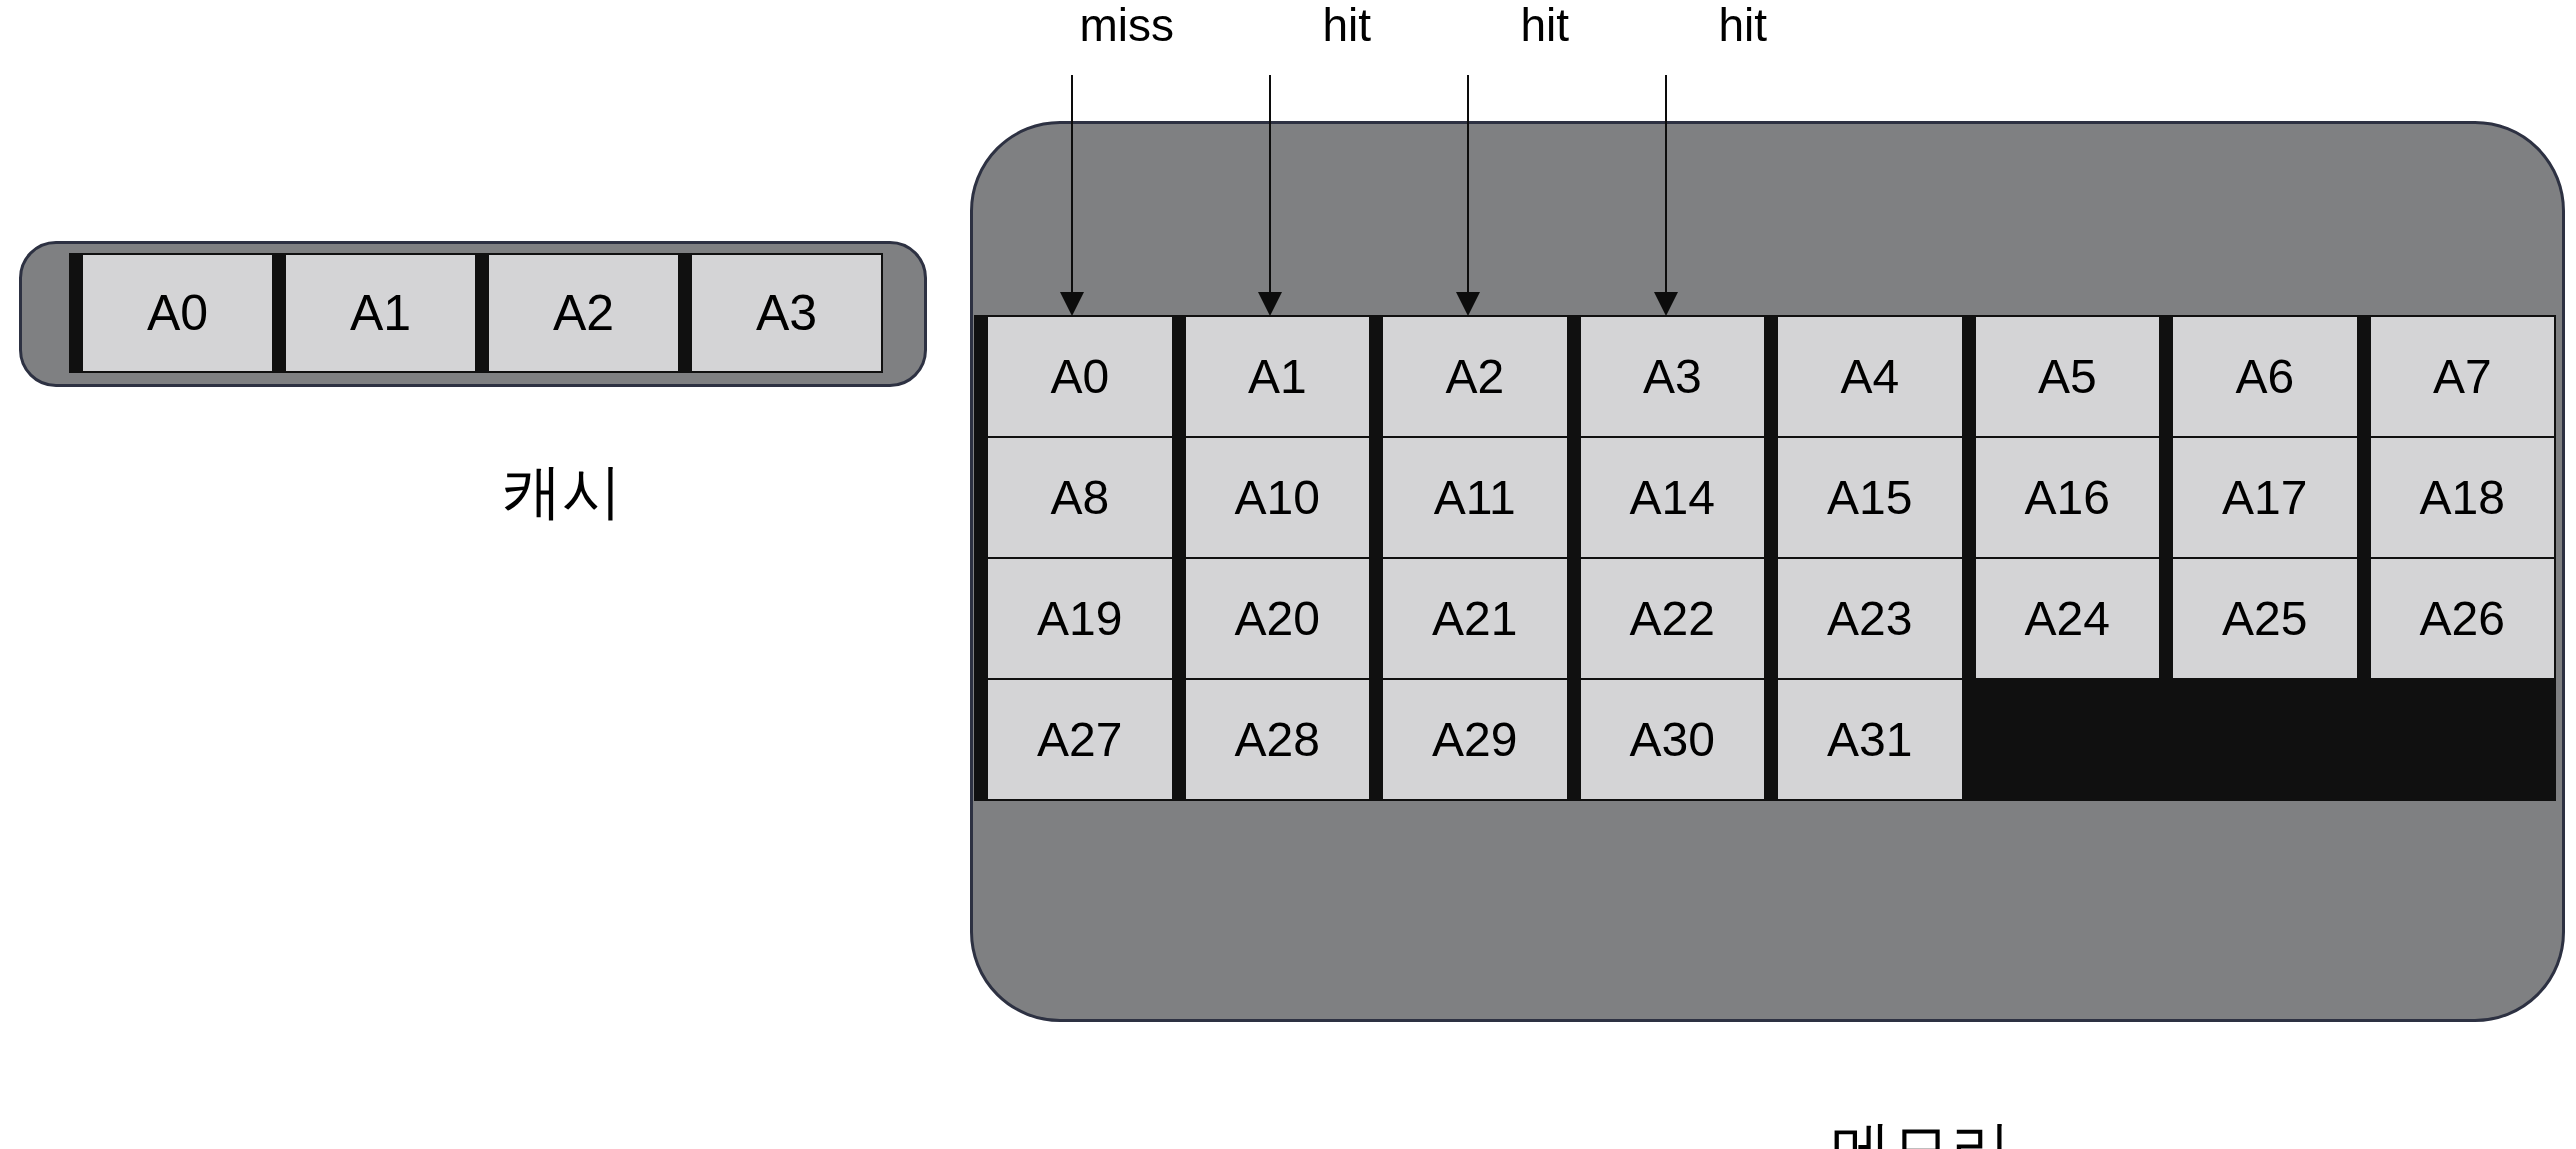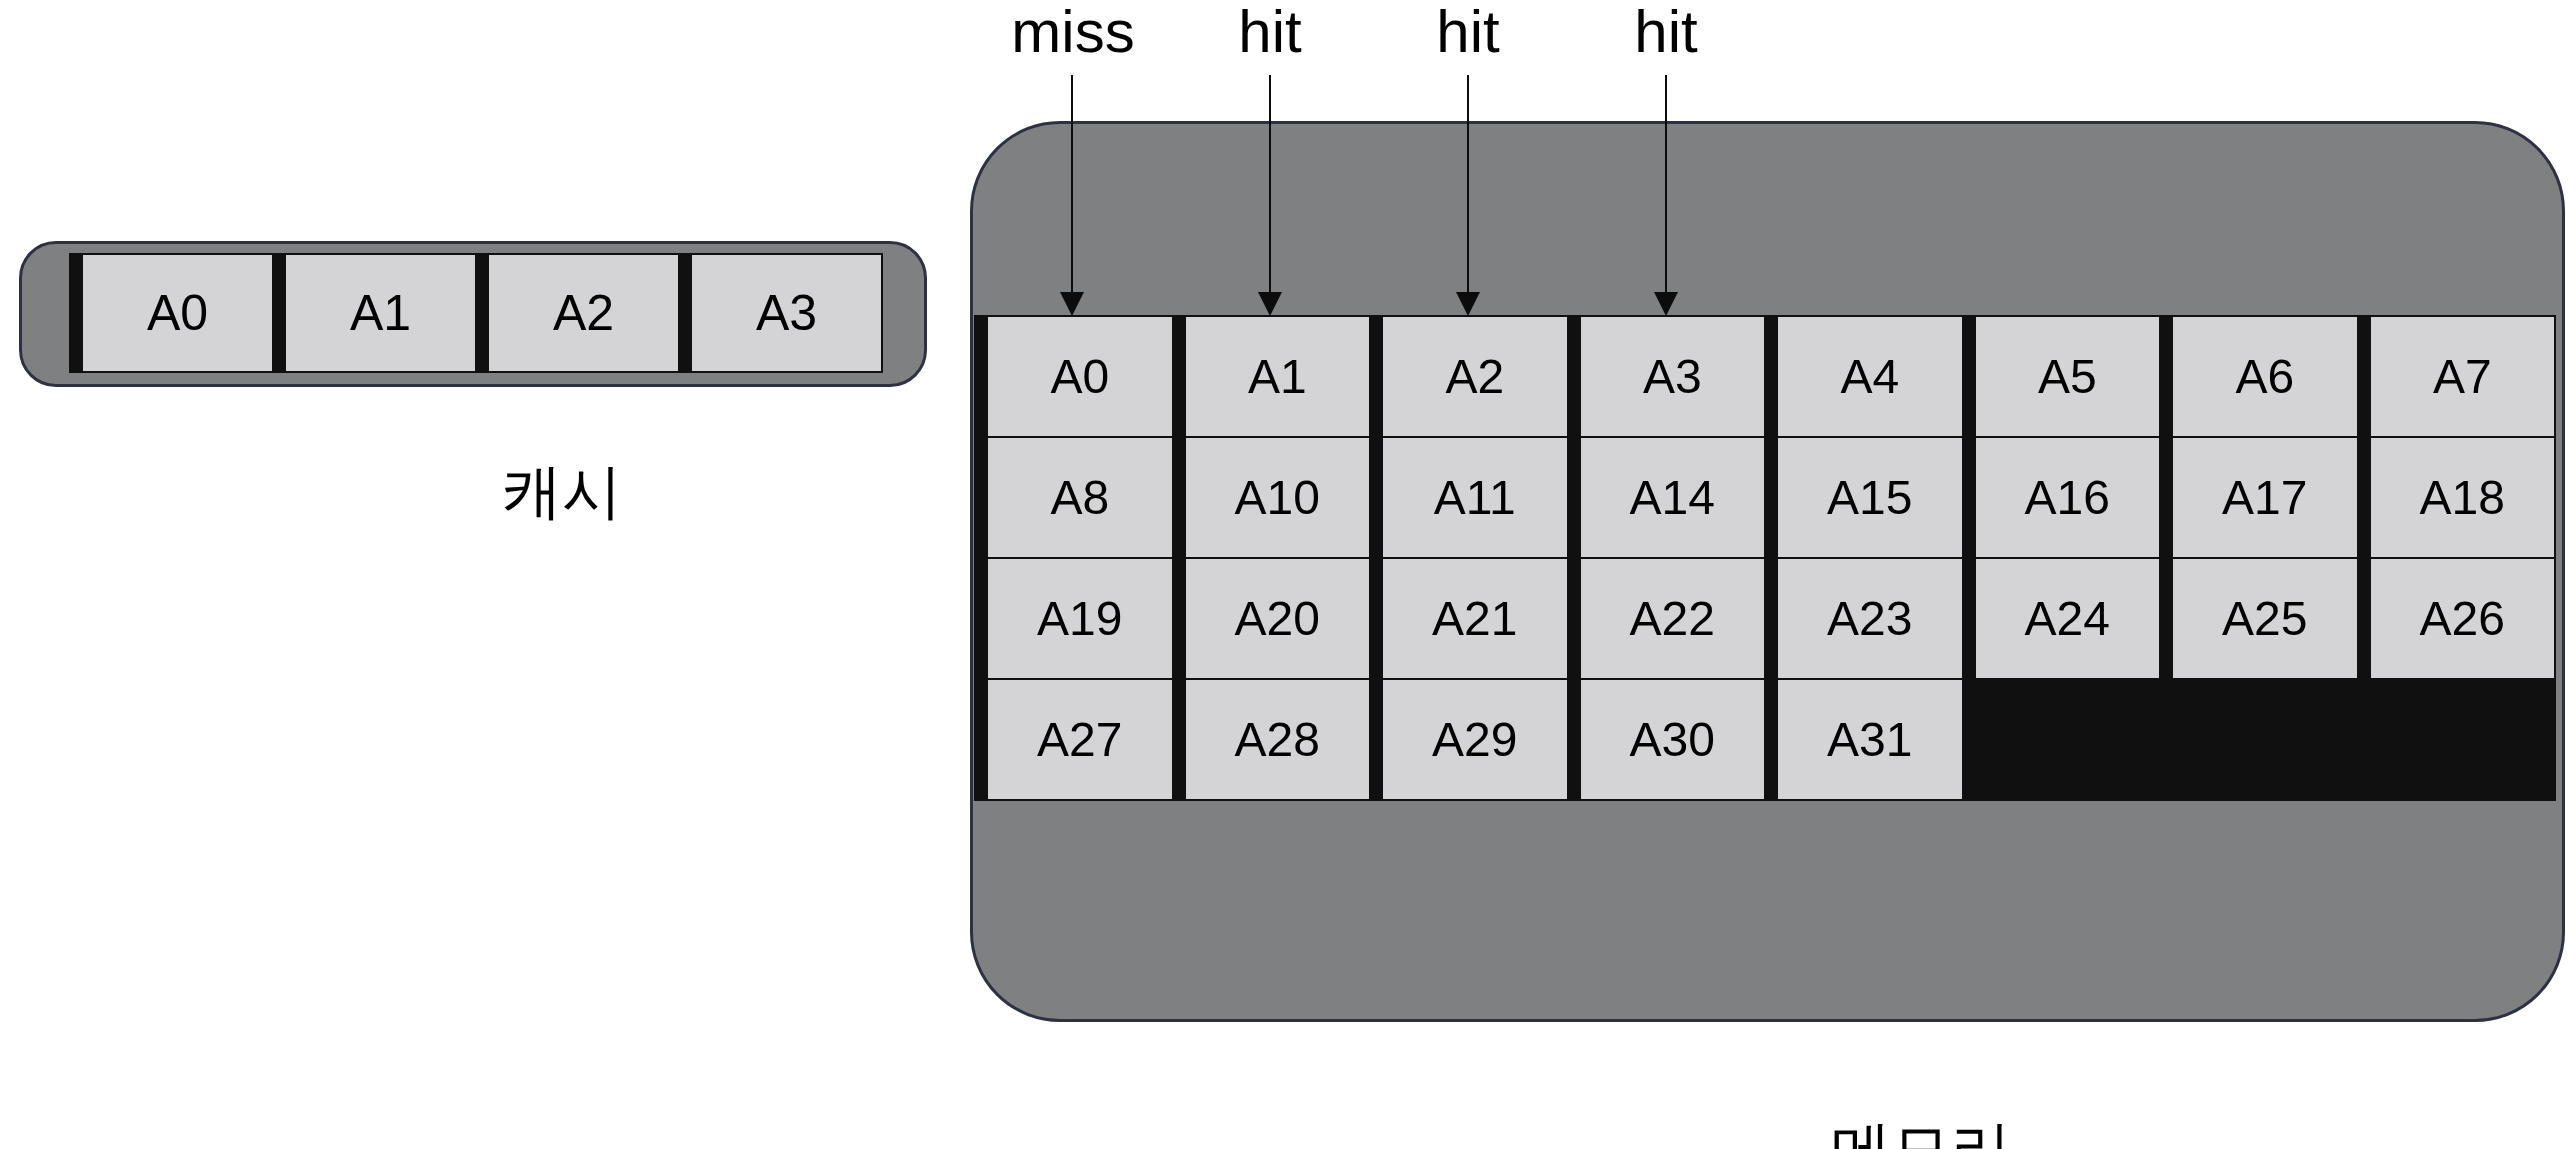--- a/index.html
+++ b/index.html
@@ -89,22 +89,22 @@
   .access-layer {
     position: absolute;
     left: 0; top: 0; right: 0; bottom: 0;
     z-index: 5;
     pointer-events: none;
   }
   .access-label {
     position: absolute;
     top: 1.6px;
     width: 202px;
-    text-align: center;
-    font-size: 60px;
+    text-align: right;
+    font-size: 46px;
     line-height: 1.0;
     color: var(--text-color, #000000);
   }
   .arrow-line {
     position: absolute;
     top: 75px;
     width: 2.4px;
     height: 218px;
     background: #0c0c0c;
   }

